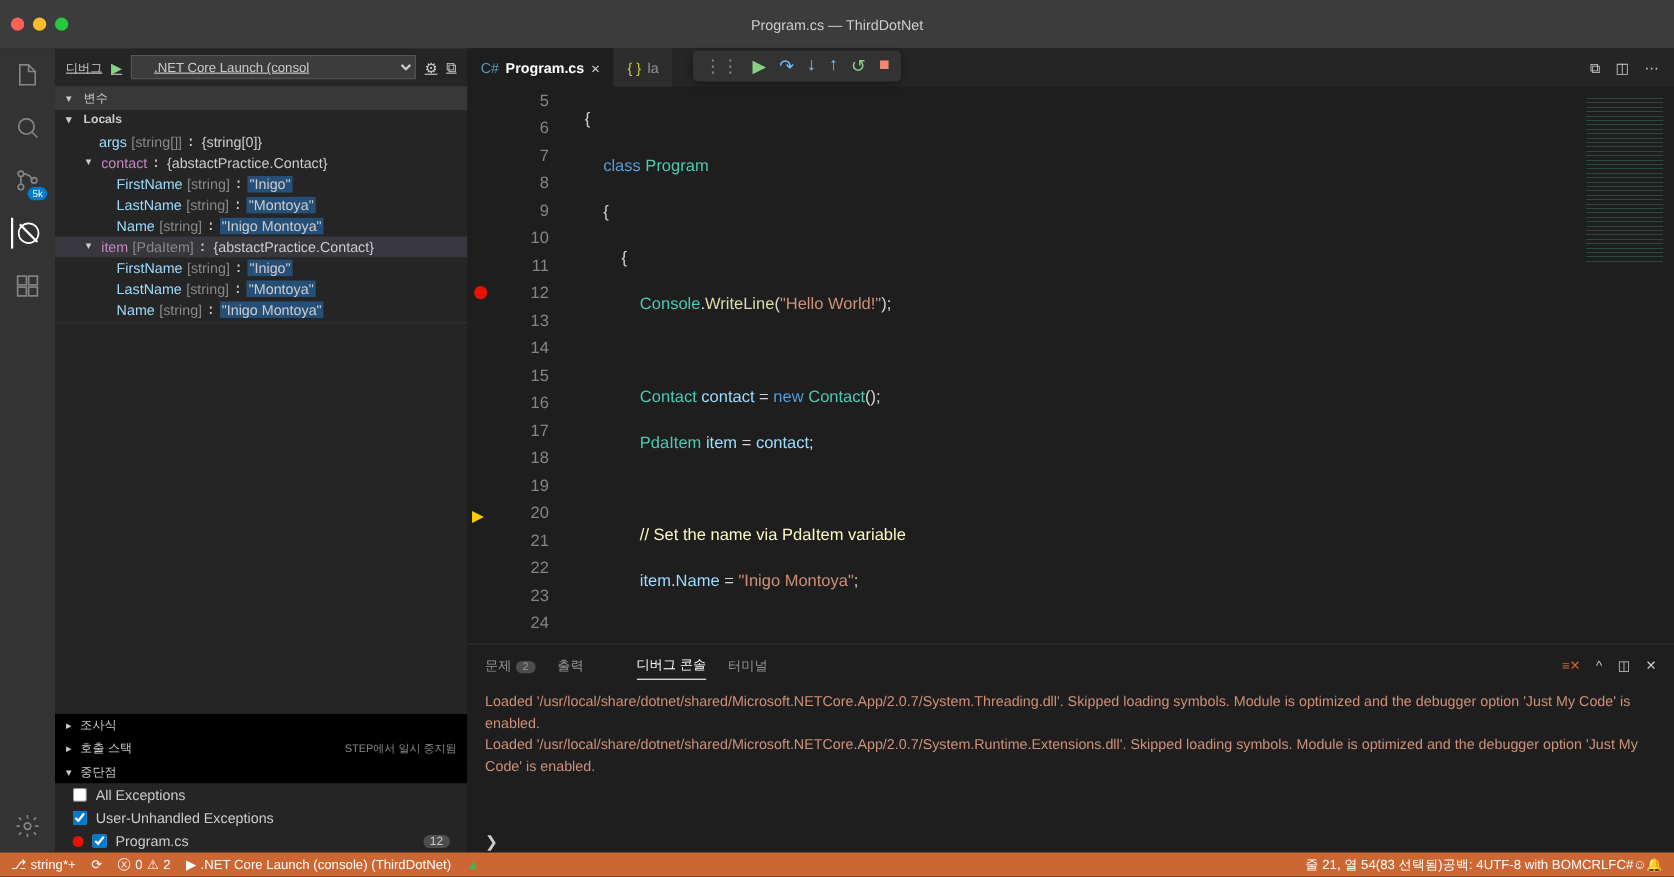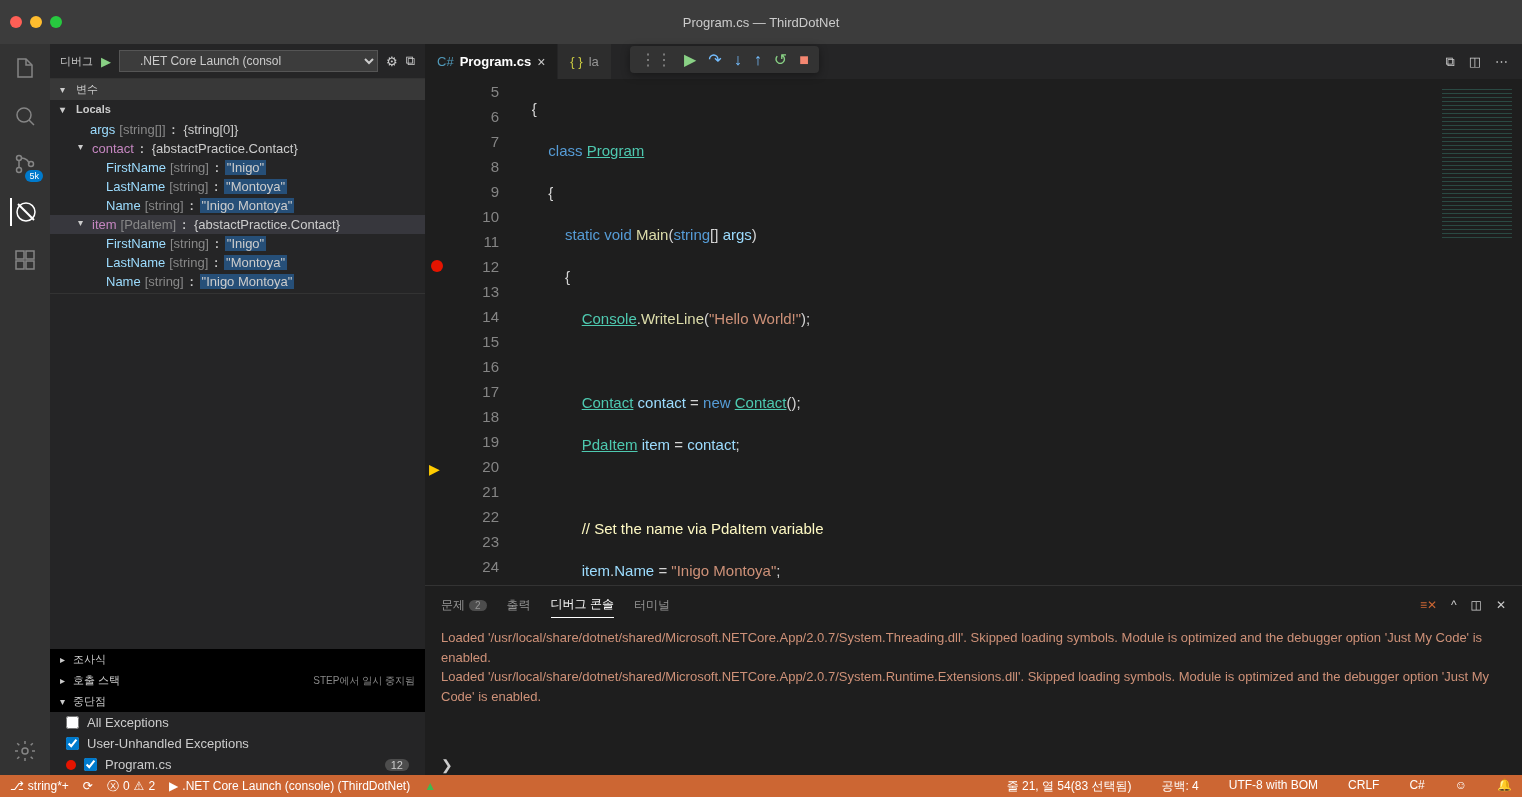--- a/index.html
+++ b/index.html
@@ -8,21 +8,21 @@
 .traffic { position: absolute; left: 10px; display: flex; gap: 8px; }
 .dot { width: 12px; height: 12px; border-radius: 50%; }
 .red { background: #ff5f56; } .yellow { background: #ffbd2e; } .green { background: #27c93f; }
 .main { flex: 1; display: flex; min-height: 0; }
 .activitybar { width: 50px; background: #333; display: flex; flex-direction: column; align-items: center; padding-top: 10px; gap: 20px; }
 .activitybar .icon { width: 28px; height: 28px; display: flex; align-items: center; justify-content: center; color: #858585; cursor: pointer; position: relative; }
 .activitybar .icon.active { color: #fff; border-left: 2px solid #fff; margin-left: -2px; padding-left: 2px; }
 .activitybar .badge { position: absolute; bottom: -4px; right: -4px; background: #007acc; color: #fff; border-radius: 8px; font-size: 9px; padding: 1px 4px; }
 .activitybar .bottom { margin-top: auto; margin-bottom: 10px; }
 .sidebar { width: 375px; background: #252526; display: flex; flex-direction: column; }
-.sidebar-header { display: flex; align-items: center; padding: 4px 10px; height: 35px; gap: 8px; background: #252526; border-bottom: 1px solid #333; }
+.sidebar-header { display: flex; align-items: center; padding: 4px 10px; height: 35px; gap: 8px; background: #252526; border-bottom: 1px solid #333; text-decoration: underline; }
 .sidebar-header select { background: #3c3c3c; color: #ccc; border: 1px solid #555; padding: 2px 16px; font-size: 12px; flex: 1; }
 .play-btn { color: #89d185; cursor: pointer; }
 .gear { color: #ccc; cursor: pointer; }
 .panel-section { border-bottom: 1px solid #333; }
 .panel-title { background: #383838; padding: 3px 10px; font-size: 11px; display: flex; align-items: center; gap: 6px; cursor: pointer; }
 .panel-title.sub { background: #252526; font-weight: bold; }
 .panel-body { padding: 2px 0; }
 .var-row { padding: 2px 10px 2px 28px; font-size: 13px; font-family: "Menlo", monospace; display: flex; gap: 4px; white-space: nowrap; }
 .var-row.d1 { padding-left: 40px; }
 .var-row.d2 { padding-left: 56px; }
@@ -47,33 +47,33 @@
 .debug-toolbar { position: absolute; left: 205px; top: 2px; background: #333; border-radius: 4px; display: flex; gap: 12px; padding: 4px 10px; align-items: center; box-shadow: 0 2px 8px rgba(0,0,0,0.4); }
 .debug-toolbar .dbtn { cursor: pointer; font-size: 16px; }
 .tabs-right { margin-left: auto; display: flex; align-items: center; gap: 14px; padding-right: 14px; color: #ccc; }
 .editor-body { flex: 1; display: flex; position: relative; overflow: hidden; font-family: "Menlo", "Consolas", monospace; font-size: 15px; }
 .gutter { width: 60px; text-align: right; color: #858585; padding-right: 16px; user-select: none; }
 .glyph { width: 30px; position: relative; }
 .code { flex: 1; white-space: pre; position: relative; }
 .line { height: 25px; line-height: 25px; }
 .bp-glyph { position: absolute; left: 6px; width: 12px; height: 12px; background: #e51400; border-radius: 50%; margin-top: 6px; }
 .cur-glyph { position: absolute; left: 4px; color: #ffcc00; margin-top: 3px; font-size: 14px; }
-.kw { color: #569cd6; } .cls { color: #4ec9b0; text-decoration: underline; } .fn { color: #dcdcaa; } .str { color: #ce9178; } .com { color: #fef9c3; } .var { color: #9cdcfe; } .punct { color: #d4d4d4; }
+.kw { color: #569cd6; } .cls { color: #4ec9b0; } .fn { color: #dcdcaa; } .str { color: #ce9178; } .com { color: #fef9c3; } .var { color: #9cdcfe; } .punct { color: #d4d4d4; }
 .minimap { width: 100px; background: #1e1e1e; position: relative; }
 .minimap-content { position: absolute; top: 10px; right: 10px; width: 70px; height: 150px; opacity: 0.25; background: repeating-linear-gradient(#4ec9b0 0 1px, transparent 1px 4px); }
 .panel { height: 190px; background: #1e1e1e; border-top: 1px solid #333; display: flex; flex-direction: column; }
 .panel-tabs { display: flex; gap: 20px; padding: 6px 16px; font-size: 12px; align-items: center; }
 .panel-tabs .ptab { color: #969696; cursor: pointer; padding: 4px 0; }
-.panel-tabs .ptab.active { color: #fff; border-bottom: 1px solid #fff; }
+.panel-tabs .ptab.active { color: #fff; border-bottom: 1px solid #fff; margin-left: 28px; }
 .ptab-badge { background: #4d4d4d; border-radius: 8px; padding: 0 6px; font-size: 10px; margin-left: 4px; }
 .panel-right { margin-left: auto; display: flex; gap: 14px; color: #ccc; }
 .panel-content { flex: 1; padding: 4px 16px; font-family: "Menlo", monospace; font-size: 13px; color: #ce9178; overflow: hidden; line-height: 1.5; }
 .panel-prompt { color: #ccc; padding: 2px 16px; font-size: 14px; }
 .statusbar { height: 22px; background: #cc6633; color: #fff; display: flex; align-items: center; font-size: 12px; padding: 0 10px; gap: 14px; }
-.statusbar .right { margin-left: auto; display: flex; gap: 30px; align-items: flex-start; }
+.statusbar .right { margin-left: auto; display: flex; gap: 0; align-items: center; }
 .statusbar .item { display: flex; align-items: center; gap: 4px; cursor: pointer; }
 .debug-title { color: #ccc; font-size: 11px; }
 .icon-cs { color: #519aba; }
 .icon-json { color: #cbcb41; }
 </style>
 </head>
 <body>
 
 <div class="titlebar">
   <div class="traffic">
@@ -264,21 +264,20 @@
           <div class="line">21</div>
           <div class="line">22</div>
           <div class="line">23</div>
           <div class="line">24</div>
           <div class="line">25</div>
         </div>
       <div class="code">
 <div class="line">    <span class="punct">{</span></div>
 <div class="line">        <span class="kw">class</span> <span class="cls">Program</span></div>
 <div class="line">        <span class="punct">{</span></div>
-<div class="line">            <span class="kw">static</span> <span class="kw">void</span> <span class="fn">Main</span><span class="punct">(</span><span class="kw">string</span><span class="punct">[] </span><span class="var">args</span><span class="punct">)</span></div>
 <div class="line">            <span class="punct">{</span></div>
 <div class="line">                <span class="cls">Console</span><span class="punct">.</span><span class="fn">WriteLine</span><span class="punct">(</span><span class="str">"Hello World!"</span><span class="punct">);</span></div>
 <div class="line"></div>
 <div class="line">                <span class="cls">Contact</span> <span class="var">contact</span> <span class="punct">=</span> <span class="kw">new</span> <span class="cls">Contact</span><span class="punct">();</span></div>
 <div class="line">                <span class="cls">PdaItem</span> <span class="var">item</span> <span class="punct">=</span> <span class="var">contact</span><span class="punct">;</span></div>
 <div class="line"></div>
 <div class="line">                <span class="com">// Set the name via PdaItem variable</span></div>
 <div class="line">                <span class="var">item</span><span class="punct">.</span><span class="var">Name</span> <span class="punct">=</span> <span class="str">"Inigo Montoya"</span><span class="punct">;</span></div>
 <div class="line"></div>
 

